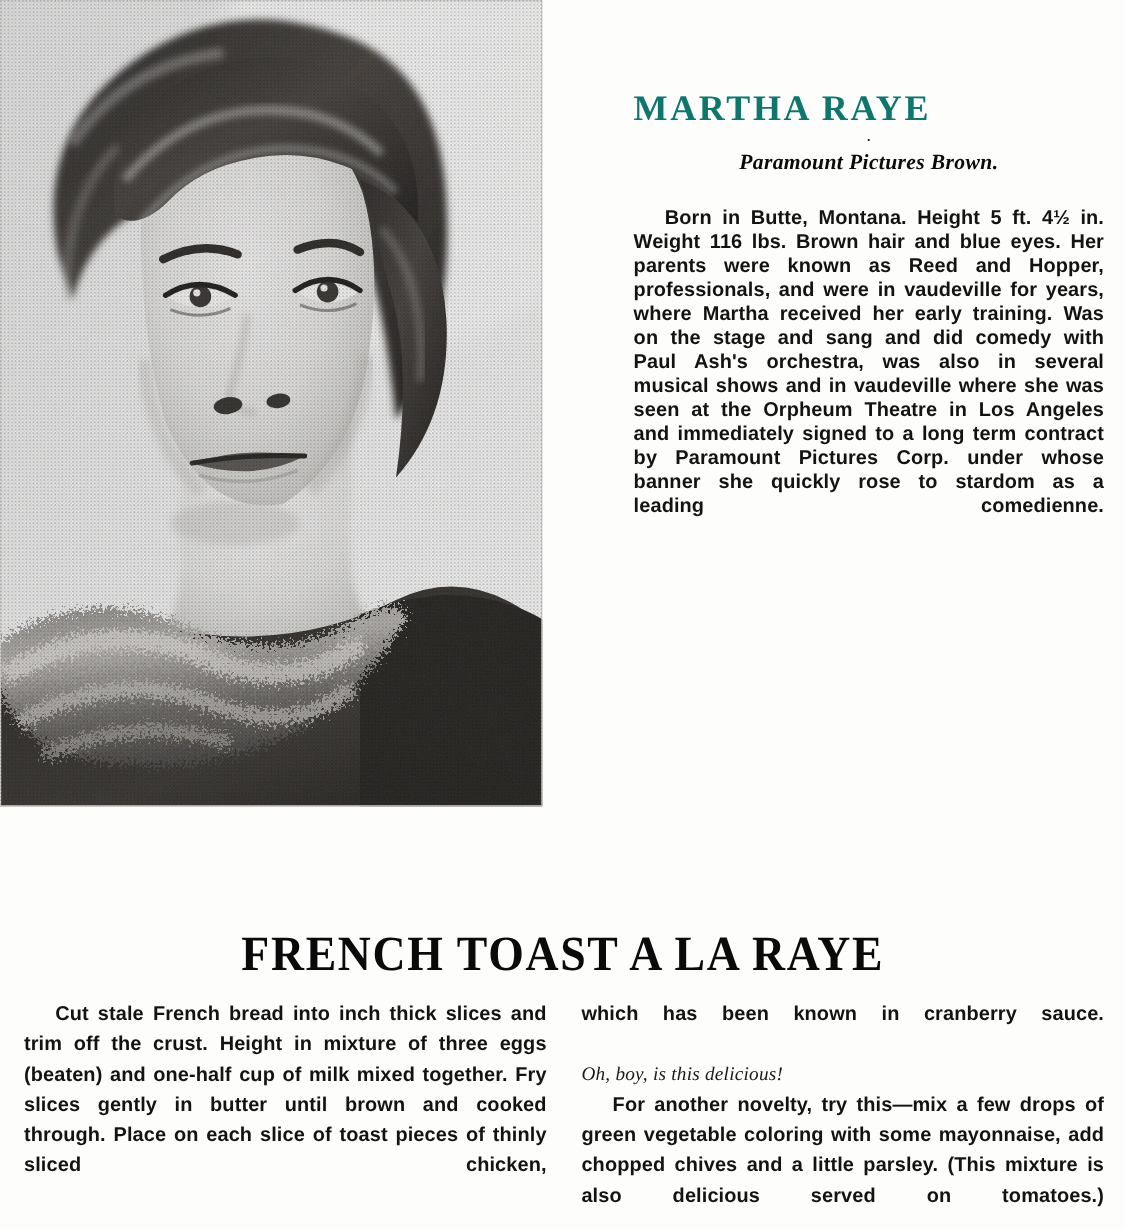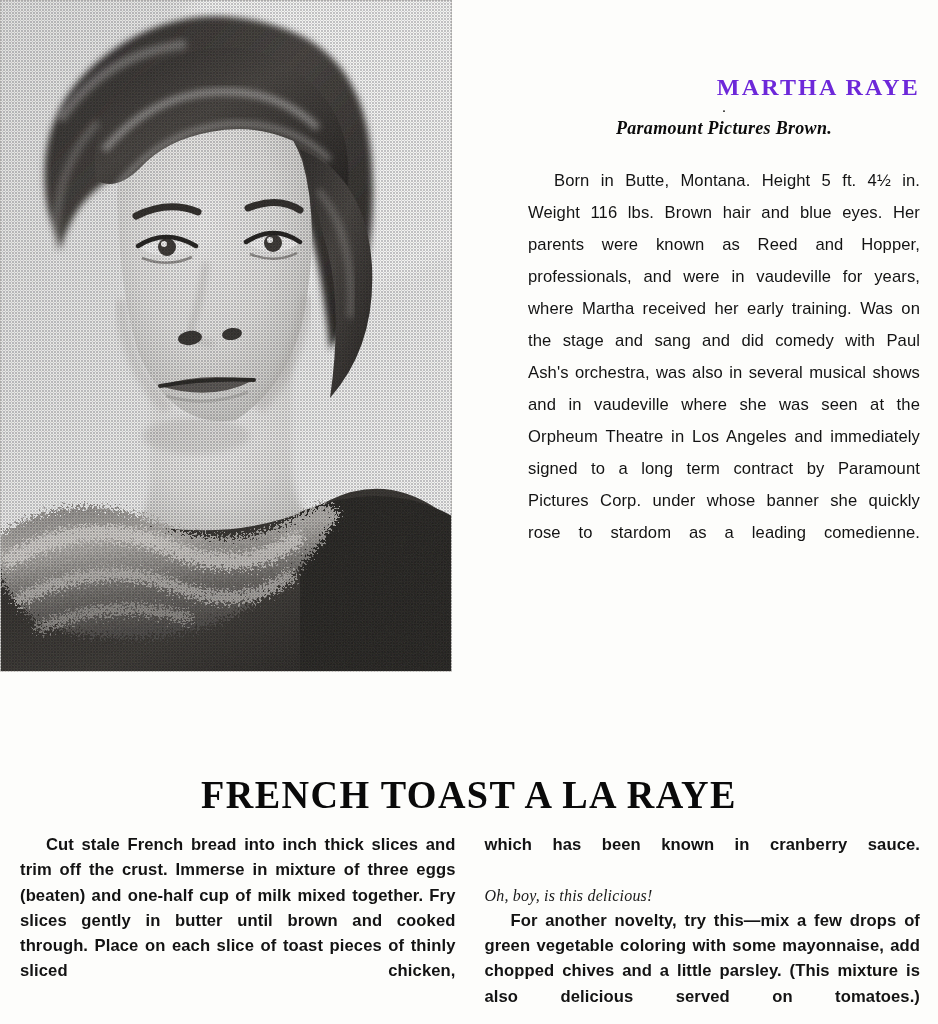--- a/index.html
+++ b/index.html
@@ -53,26 +53,26 @@
   
   .bio {
     position: absolute;
     left: 528px;
     top: 74px;
     width: 392px;
   }
 
   .star-name {
     margin: 0;
-    text-align: right;
-    font-family: "Liberation Serif", serif;
-    font-weight: 700;
-    font-size: 24px;
+    text-align: left;
+    font-family: "Liberation Serif", serif;
+    font-weight: 700;
+    font-size: 30px;
     letter-spacing: 2.2px;
-    color: #6d28d9;
+    color: #0f766e;
     line-height: 1.1;
   }
 
   .name-dot {
     display: block;
     text-align: center;
     font-family: "Liberation Serif", serif;
     font-size: 15px;
     line-height: 10px;
     height: 12px;
@@ -89,23 +89,23 @@
     font-size: 18px;
     letter-spacing: 0.3px;
     color: #0b0b0b;
   }
 
   .bio-body {
     margin: 26px 0 0 0;
     text-align: justify;
     text-justify: inter-word;
     font-family: "Liberation Sans", sans-serif;
-    font-weight: 400;
+    font-weight: 700;
     font-size: 16.6px;
-    line-height: 32px;
+    line-height: 20px;
     letter-spacing: 0.1px;
     color: #131313;
     text-indent: 26px;
     word-spacing: 1px;
   }
 
   
   .recipe-title {
     position: absolute;
     left: 0;
@@ -294,21 +294,21 @@
     <h1 class="star-name">MARTHA RAYE</h1>
     <span class="name-dot">·</span>
     <p class="studio">Paramount Pictures Brown.</p>
     <p class="bio-body">Born in Butte, Montana. Height 5 ft. 4½ in. Weight 116 lbs. Brown hair and blue eyes. Her parents were known as Reed and Hopper, professionals, and were in vaudeville for years, where Martha received her early training. Was on the stage and sang and did comedy with Paul Ash's orchestra, was also in several musical shows and in vaudeville where she was seen at the Orpheum Theatre in Los Angeles and immediately signed to a long term contract by Paramount Pictures Corp. under whose banner she quickly rose to stardom as a leading comedienne.</p>
   </div>
 
   <h2 class="recipe-title">FRENCH TOAST A LA RAYE</h2>
 
   <div class="recipe-columns">
     <div class="recipe-col">
-      <p class="indent">Cut stale French bread into inch thick slices and trim off the crust. Immerse in mixture of three eggs (beaten) and one-half cup of milk mixed together. Fry slices gently in butter until brown and cooked through. Place on each slice of toast pieces of thinly sliced chicken,</p>
+      <p class="indent">Cut stale French bread into inch thick slices and trim off the crust. Height in mixture of three eggs (beaten) and one-half cup of milk mixed together. Fry slices gently in butter until brown and cooked through. Place on each slice of toast pieces of thinly sliced chicken,</p>
     </div>
     <div class="recipe-col">
       <p class="no-indent">which has been known in cranberry sauce.</p>
       <span class="exclaim">Oh, boy, is this delicious!</span>
       <p class="indent">For another novelty, try this—mix a few drops of green vegetable coloring with some mayonnaise, add chopped chives and a little parsley. (This mixture is also delicious served on tomatoes.)</p>
     </div>
   </div>
 
 </div>
 

